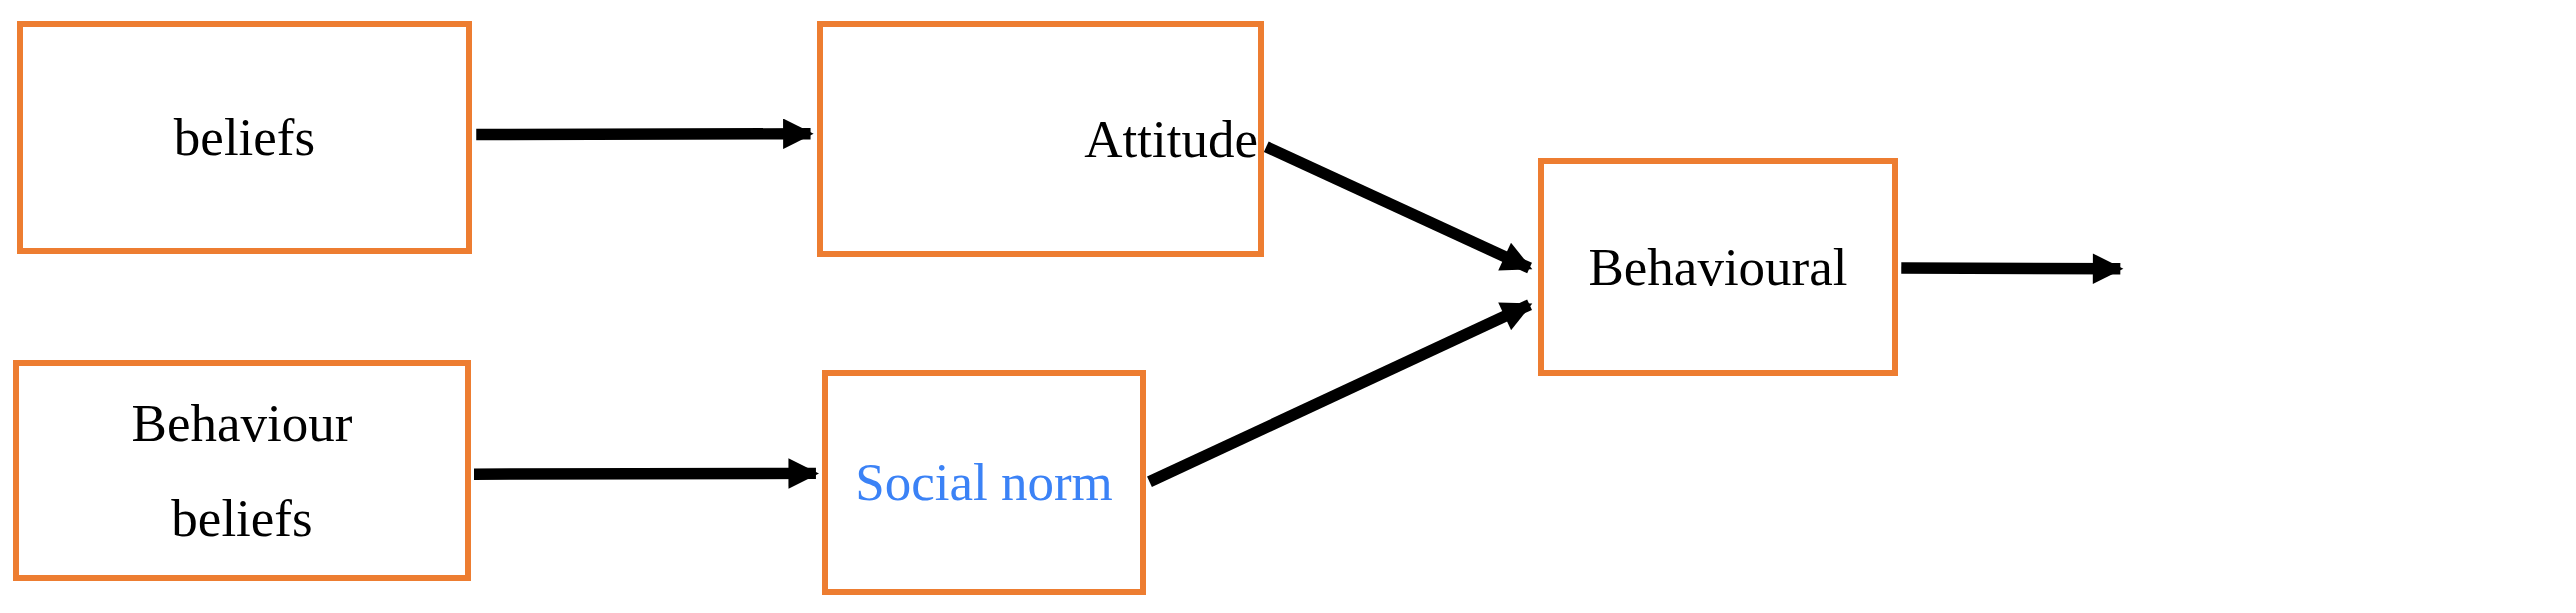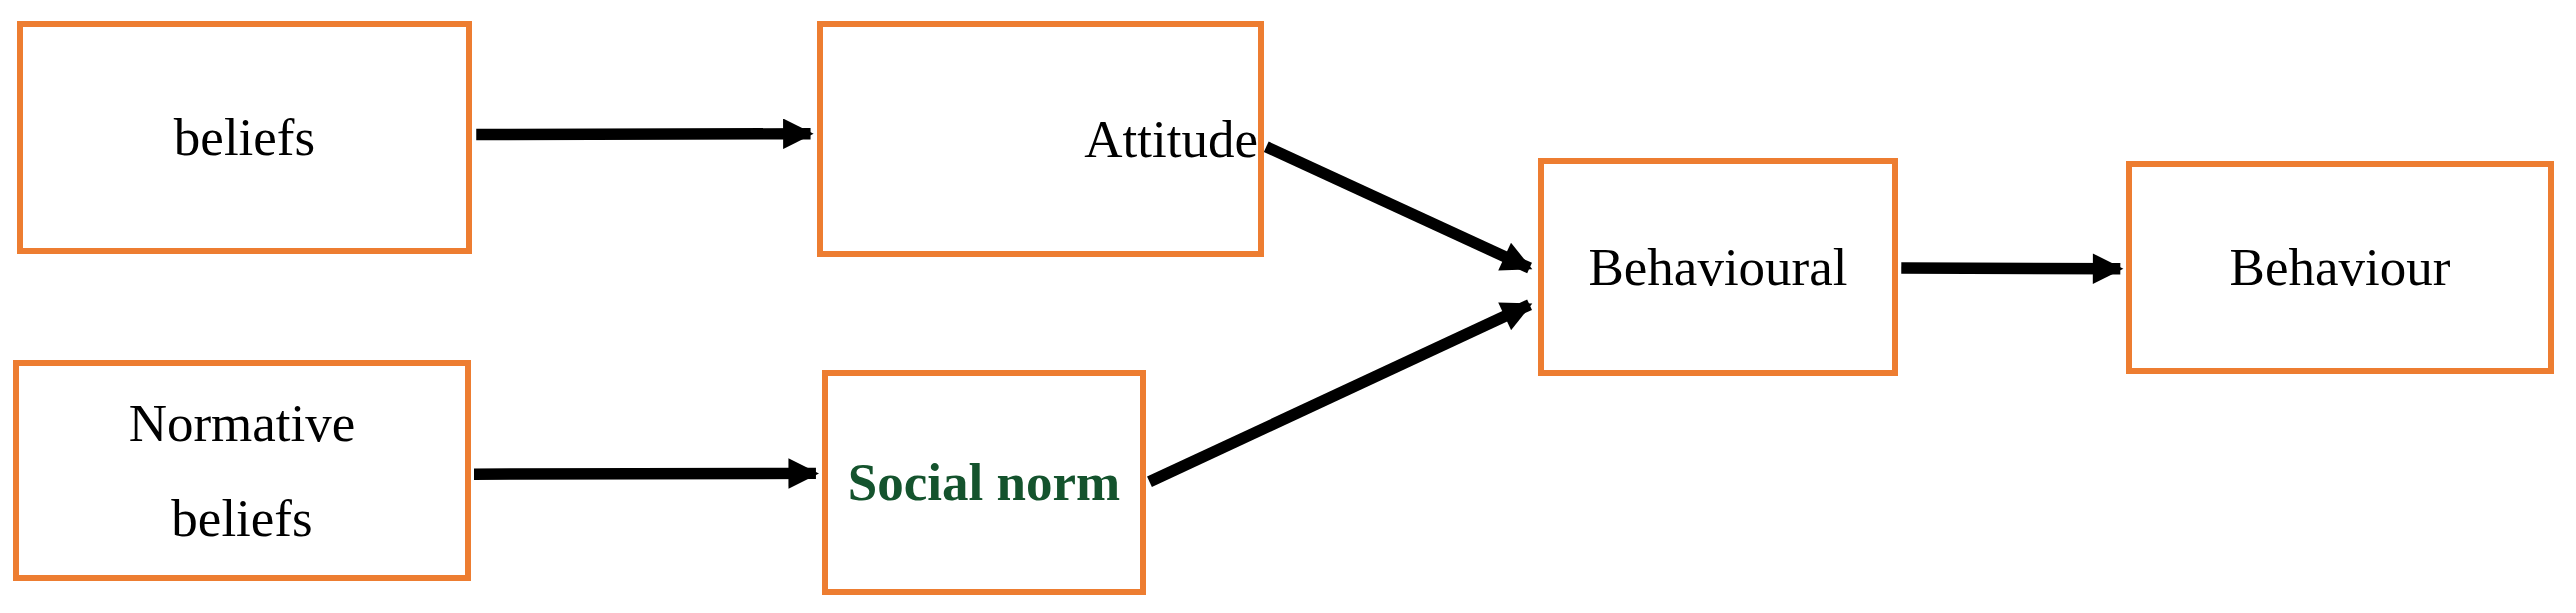--- a/index.html
+++ b/index.html
@@ -73,30 +73,27 @@
 
   <div class="node" id="node-behavioural-beliefs" style="border-color: rgb(237, 125, 49); color: rgb(0, 0, 0);">
     <span>beliefs</span>
   </div>
 
   <div class="node" id="node-attitude" style="border-color: rgb(237, 125, 49); color: rgb(0, 0, 0); align-items: flex-end;">
     <span>Attitude</span>
   </div>
 
   <div class="node" id="node-normative-beliefs" style="border-color: rgb(237, 125, 49); color: rgb(0, 0, 0);">
-    <span>Normative</span>
+    <span>Behaviour</span>
     <span>beliefs</span>
   </div>
 
-  <div class="node" id="node-social-norm" style="border-color: rgb(237, 125, 49); color: #14532d; font-weight: bold;">
+  <div class="node" id="node-social-norm" style="border-color: rgb(237, 125, 49); color: #3b82f6;">
     <span>Social norm</span>
   </div>
 
   <div class="node" id="node-intentions" style="border-color: rgb(237, 125, 49); color: rgb(0, 0, 0);">
     <span>Behavioural</span>
   </div>
 
-  <div class="node" id="node-behaviour" style="border-color: rgb(237, 125, 49); color: rgb(0, 0, 0);">
-    <span>Behaviour</span>
-  </div>
 
 </div>
 
 
 </body></html>

